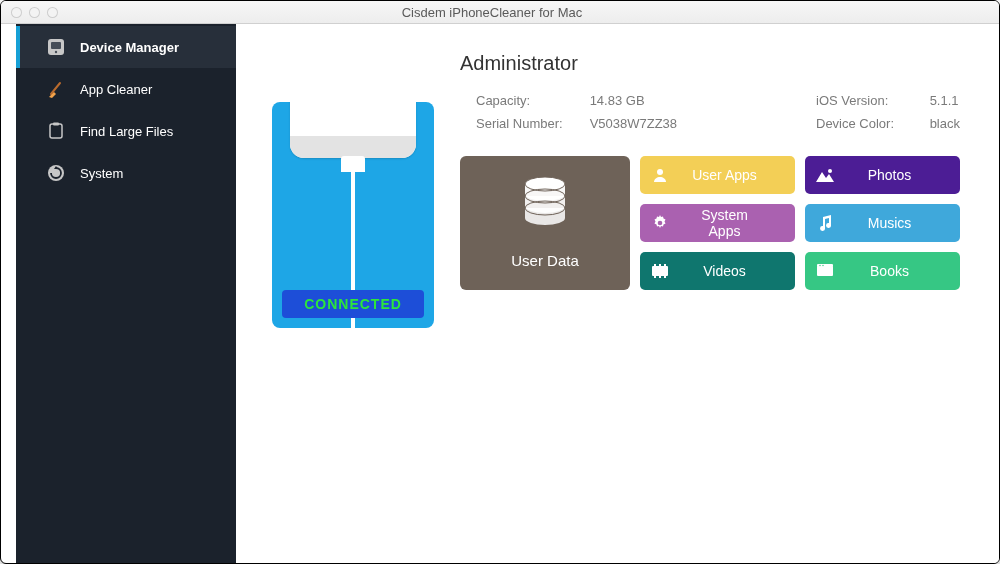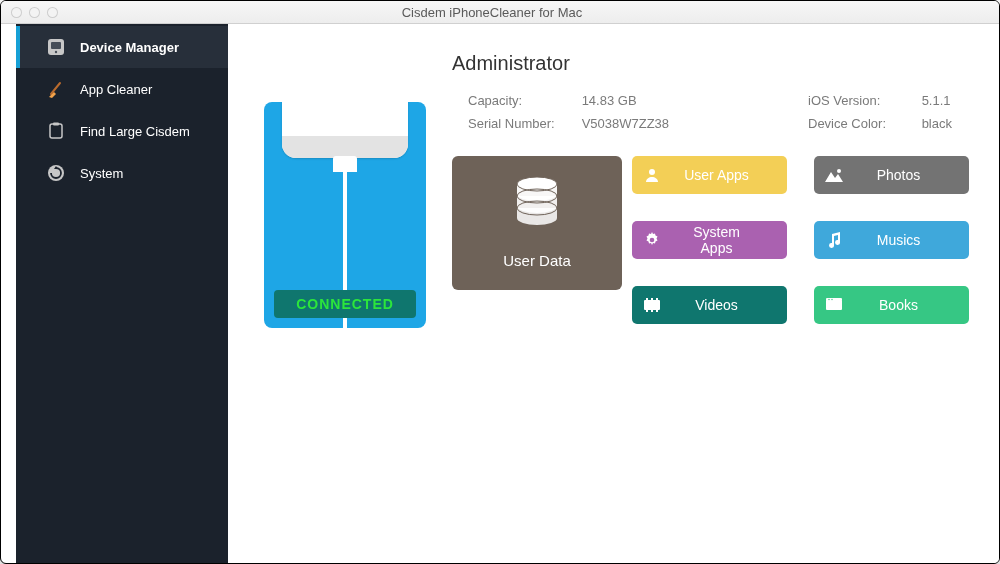--- a/index.html
+++ b/index.html
@@ -136,21 +136,21 @@
     position: absolute;
     top: 70px; left: 50%;
     transform: translateX(-50%);
     width: 4px; height: 160px;
     background: #fff;
   }
   .connected-badge {
     position: absolute;
     bottom: 10px;
     left: 10px; right: 10px;
-    background: #0f766e;
+    background: #1d4ed8;
     color: #2ce63b;
     text-align: center;
     padding: 6px 0;
     border-radius: 4px;
     font-size: 14px;
     letter-spacing: 1px;
     font-weight: 600;
   }
   
   .right {
@@ -188,41 +188,41 @@
     align-items: center;
     justify-content: center;
     gap: 18px;
     color: #fff;
     cursor: pointer;
   }
   .tiles-grid {
     display: grid;
     grid-template-columns: 155px 155px;
     grid-template-rows: repeat(3, 38px);
-    gap: 27px;
+    gap: 10px;
   }
   .tile {
     border-radius: 5px;
     display: flex;
     align-items: center;
     color: #fff;
     font-size: 14px;
     font-weight: 400;
     cursor: pointer;
     padding-left: 10px;
   }
   .tile .ticon {
     width: 20px; height: 20px;
     display: flex; align-items: center; justify-content: center;
     margin-right: 14px;
     flex-shrink: 0;
   }
   .tile .tlabel { flex: 1; text-align: center; padding-right: 30px; }
   .c-yellow { background: #f3cf56; }
-  .c-red    { background: #737373; }
+  .c-red    { background: #4c1d95; }
   .c-purple { background: #aa61b0; }
   .c-blue   { background: #3fa8db; }
   .c-teal   { background: #0f766e; }
   .c-green  { background: #36c784; }
   .ud-label { font-size: 15px; }
 </style>
 </head>
 <body>
 
 <div class="window">
@@ -257,21 +257,21 @@
         </span>
         <span>App Cleaner</span>
       </div>
       <div class="sidebar-item">
         <span class="side-icon">
           <svg width="18" height="18" viewBox="0 0 18 18">
               <rect x="3" y="2" width="12" height="14" rx="2" fill="none" stroke="#c7c7c7" stroke-width="1.5"></rect>
               <rect x="6" y="0.5" width="6" height="3" rx="1" fill="#c7c7c7"></rect>
             </svg>
         </span>
-        <span>Find Large Cisdem</span>
+        <span>Find Large Files</span>
       </div>
       <div class="sidebar-item">
         <span class="side-icon">
           <svg width="18" height="18" viewBox="0 0 18 18">
               <circle cx="9" cy="9" r="8" fill="#c7c7c7"></circle>
               <path d="M9 4 A5 5 0 1 1 4 9" fill="none" stroke="#1b222c" stroke-width="1.8"></path>
               <path d="M9 2 L11 5 L7 5 Z" fill="#1b222c"></path>
             </svg>
         </span>
         <span>System</span>

